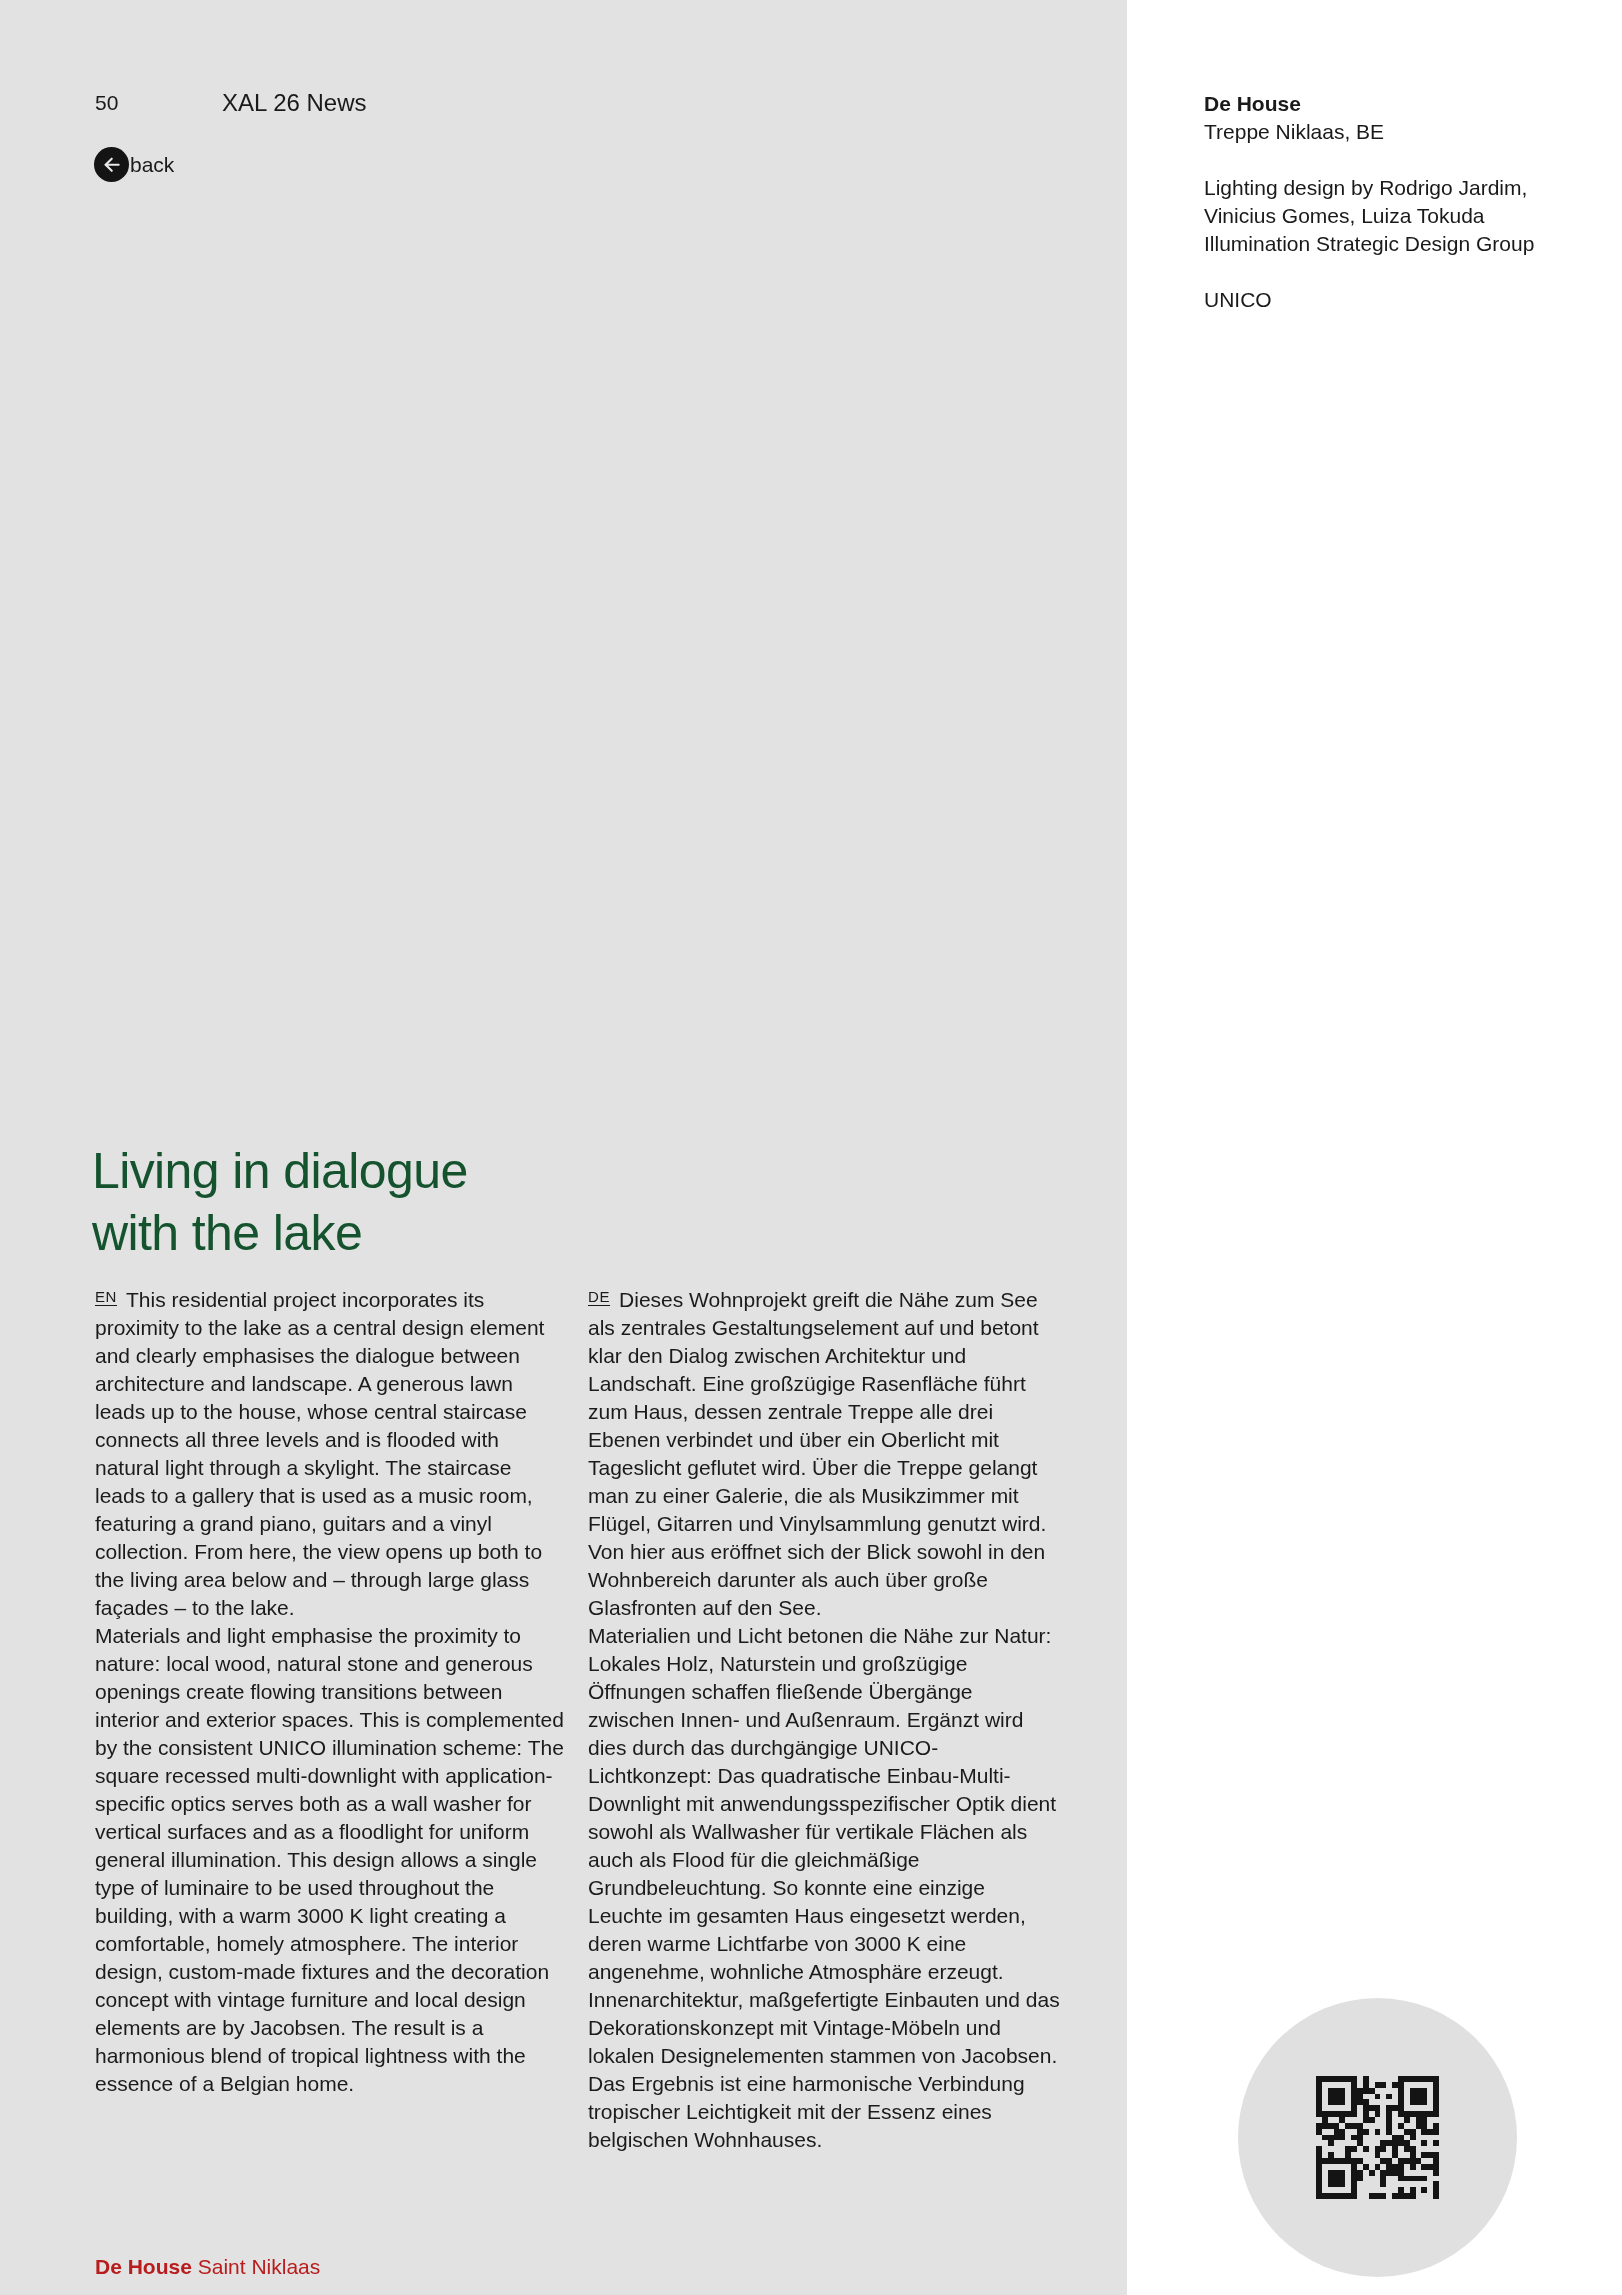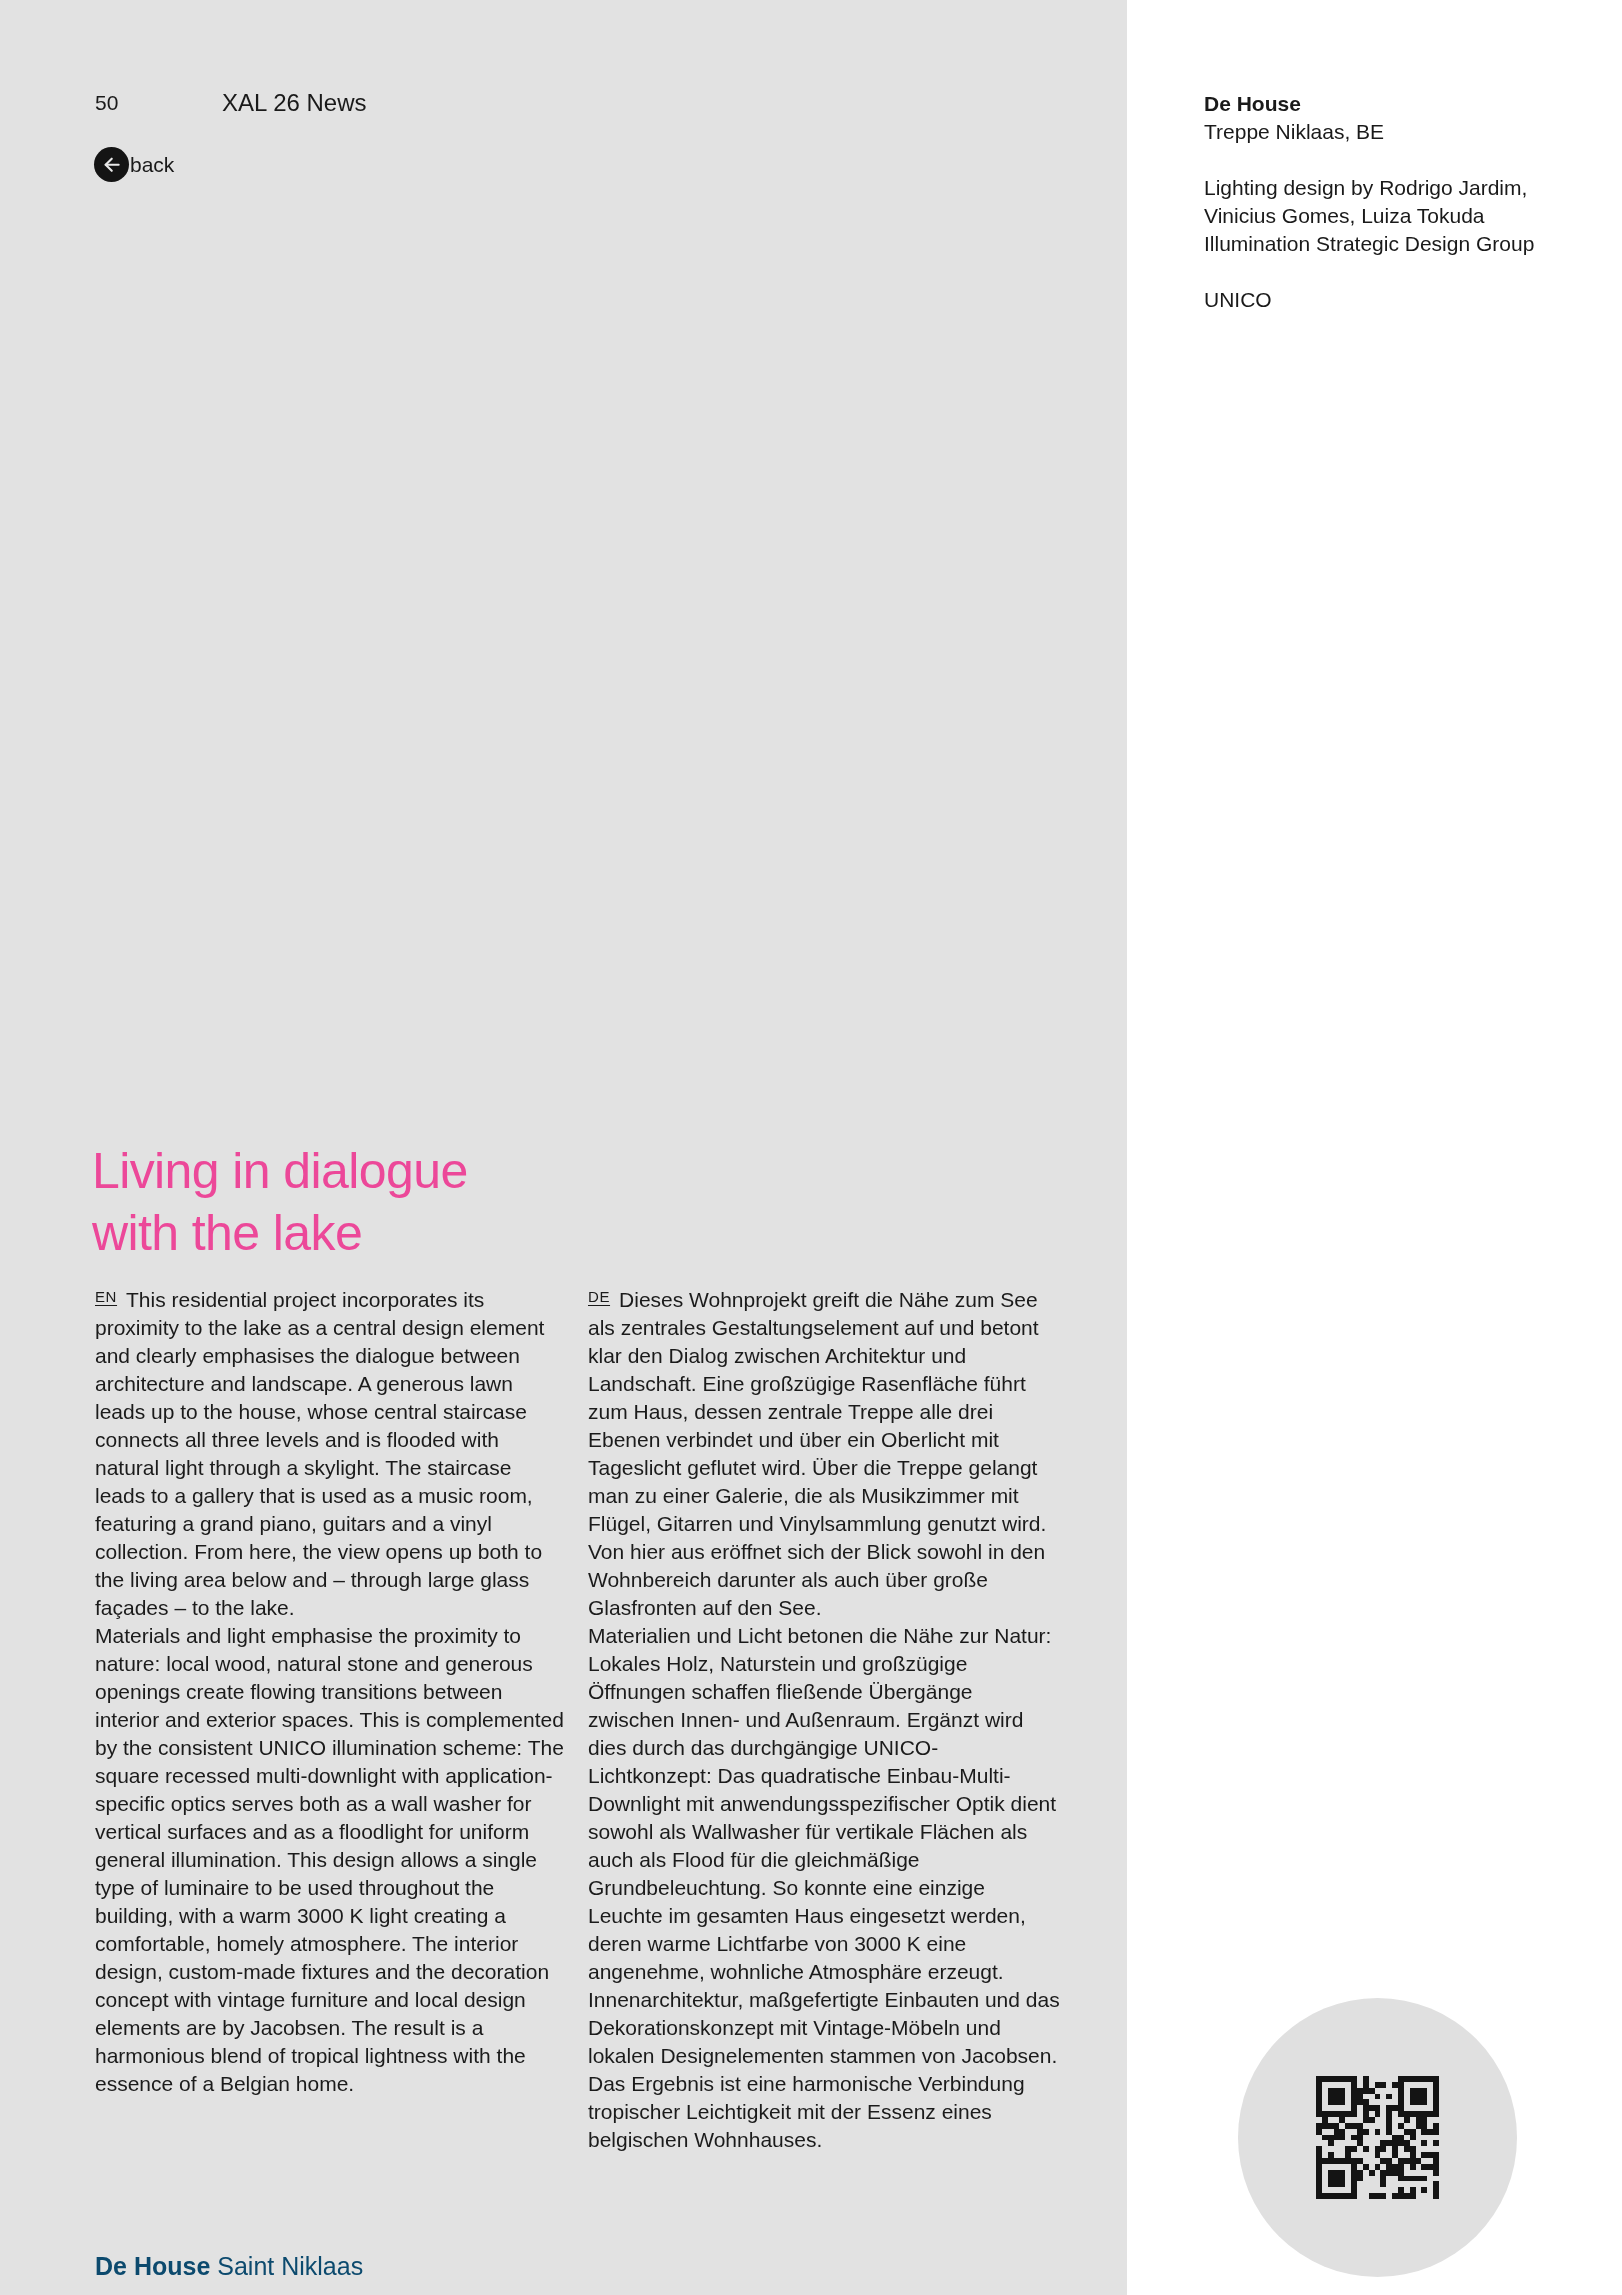--- a/index.html
+++ b/index.html
@@ -12,30 +12,30 @@
 
   .back-button{position:absolute;left:94px;top:147px;display:flex;align-items:center;gap:1px;cursor:pointer;}
   .back-circle{width:35px;height:35px;border-radius:50%;background:#141414;display:flex;align-items:center;justify-content:center;flex:0 0 auto;}
   .back-label{font-size:21px;}
 
   .info-col{position:absolute;left:1204px;top:90px;font-size:21px;line-height:28px;white-space:nowrap;}
   .info-block{margin-bottom:28px;}
   .pre{white-space:pre-line;}
   .bold{font-weight:700;}
 
-  .article-title{position:absolute;left:92px;top:1140px;font-size:50px;line-height:62px;letter-spacing:-0.6px;white-space:pre-line;color:#ec4899;}
+  .article-title{position:absolute;left:92px;top:1140px;font-size:50px;line-height:62px;letter-spacing:-0.6px;white-space:pre-line;color:#14532d;}
 
   .text-col{position:absolute;top:1283px;width:472px;font-size:21px;line-height:28px;color:#1b1b1b;text-align:left;}
   .col-en{left:95px;}
   .col-de{left:588px;}
   .text-col p{hyphens:auto;-webkit-hyphens:auto;}
   .text-col p + p{}
   .lang-tag{font-size:15px;letter-spacing:0.6px;text-decoration:underline;text-underline-offset:2.6px;vertical-align:4.5px;margin-right:9px;}
 
-  .footer-caption{position:absolute;left:95px;top:2251px;font-size:25px;line-height:31px;color:#0c4a6e;}
+  .footer-caption{position:absolute;left:95px;top:2251px;font-size:21px;line-height:31px;color:#b91c1c;}
 
   .qr-badge{position:absolute;left:1238px;top:1998px;width:279px;height:279px;border-radius:50%;background:#e0e0e0;display:flex;align-items:center;justify-content:center;}
   .qr-grid{width:123px;height:123px;display:grid;grid-template-columns:repeat(21,1fr);grid-template-rows:repeat(21,1fr);}
   .qr-grid .qm{background:#141414;}
 </style>
 </head>
 <body>
 
 <div class="bg-left"></div>
 

